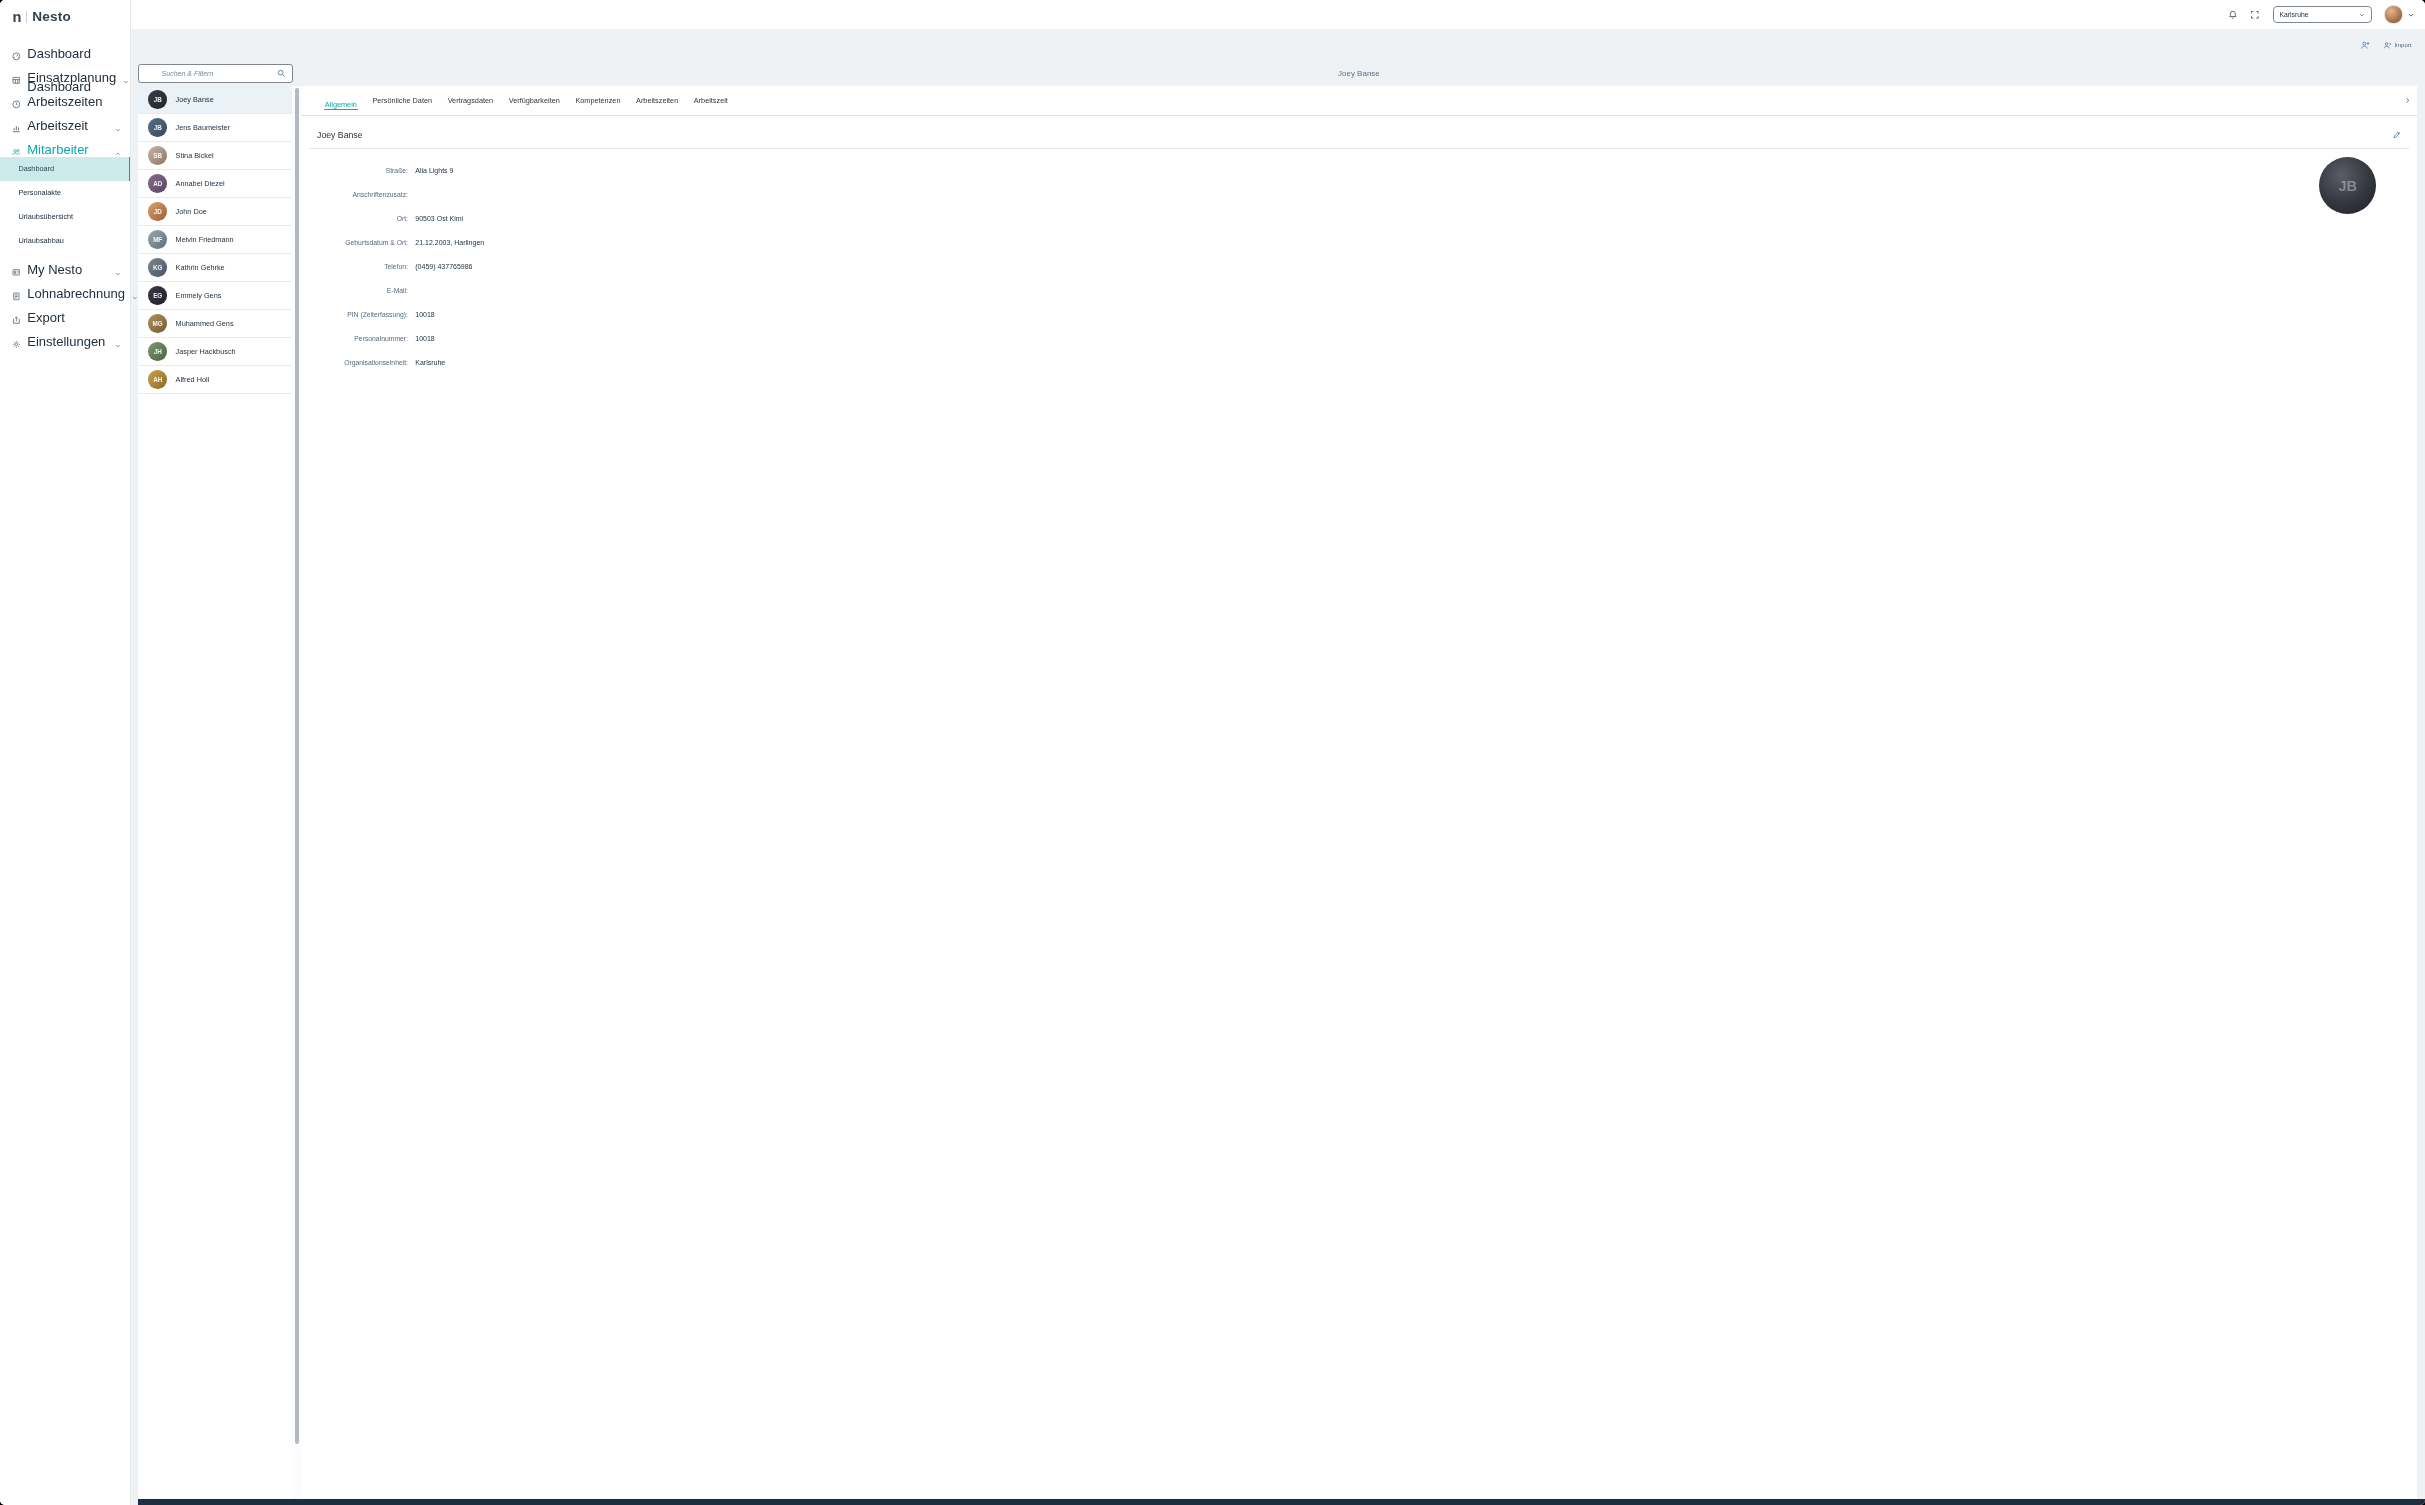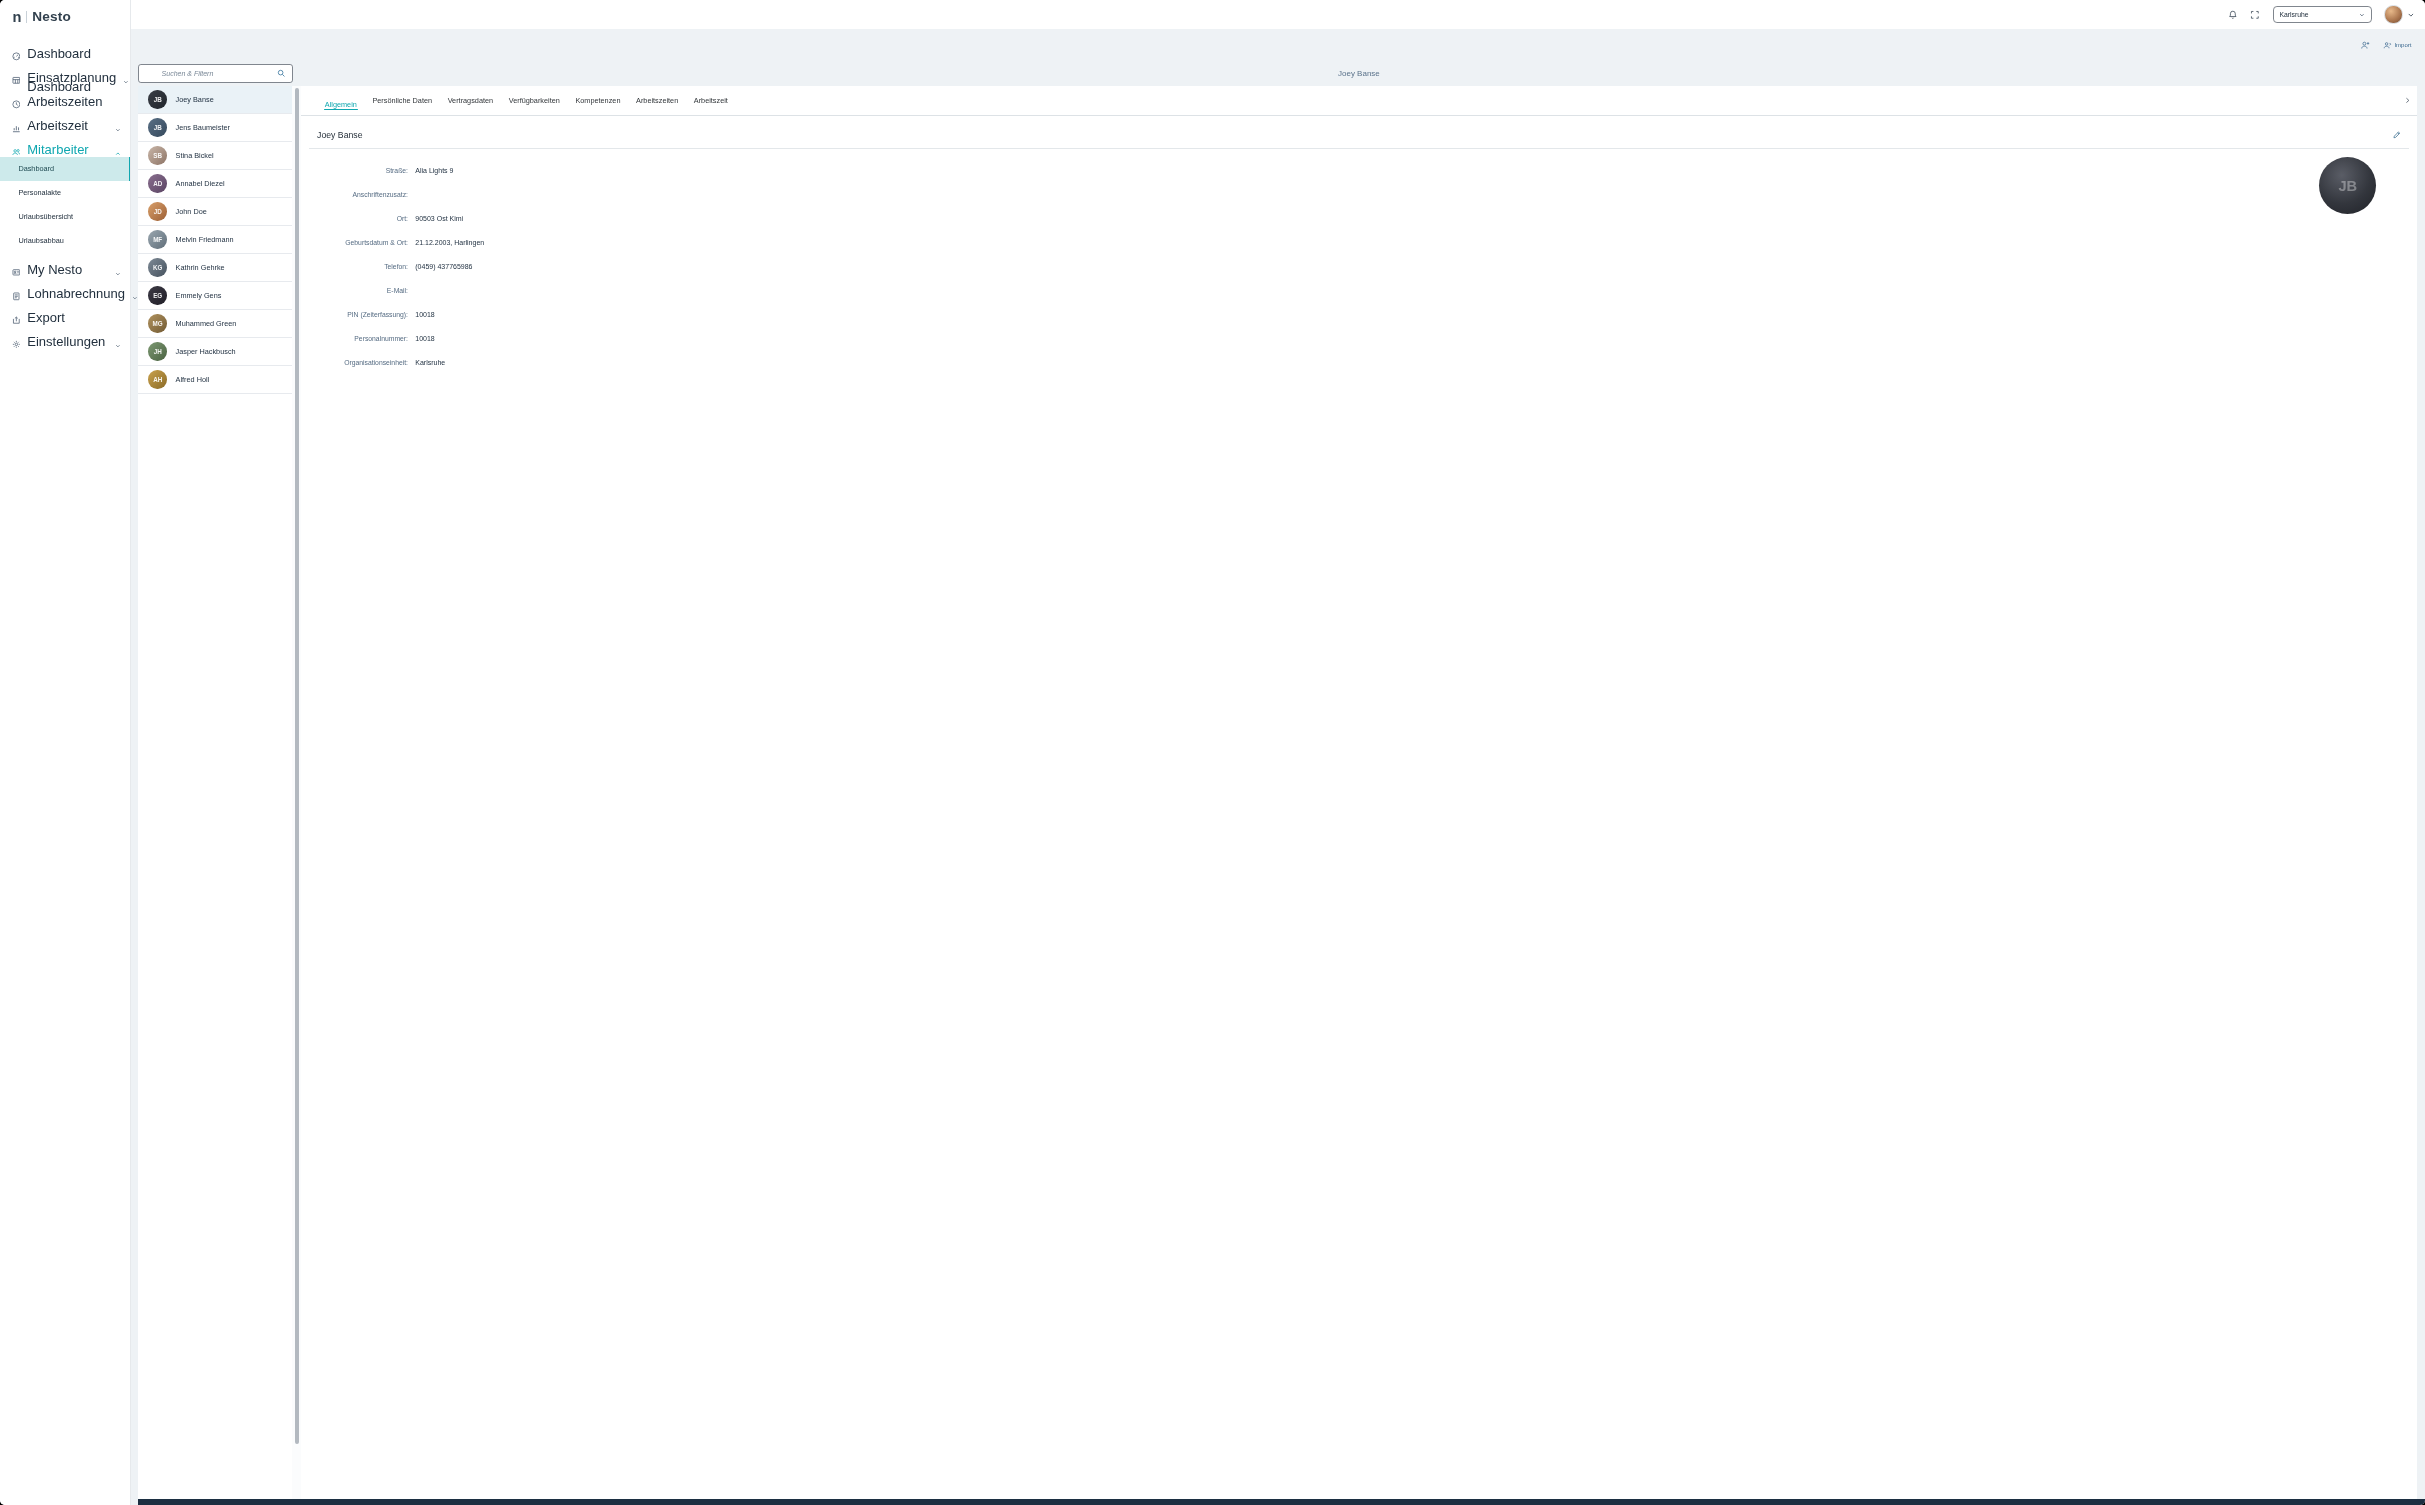--- a/index.html
+++ b/index.html
@@ -612,21 +612,21 @@
         <div class="emp-row">
           <span class="emp-avatar">KG</span>
           <span class="emp-name">Kathrin Gehrke</span>
         </div>
         <div class="emp-row">
           <span class="emp-avatar">EG</span>
           <span class="emp-name">Emmely Gens</span>
         </div>
         <div class="emp-row">
           <span class="emp-avatar">MG</span>
-          <span class="emp-name">Muhammed Green</span>
+          <span class="emp-name">Muhammed Gens</span>
         </div>
         <div class="emp-row">
           <span class="emp-avatar">JH</span>
           <span class="emp-name">Jasper Hackbusch</span>
         </div>
         <div class="emp-row">
           <span class="emp-avatar">AH</span>
           <span class="emp-name">Alfred Holl</span>
         </div>
       </div>

